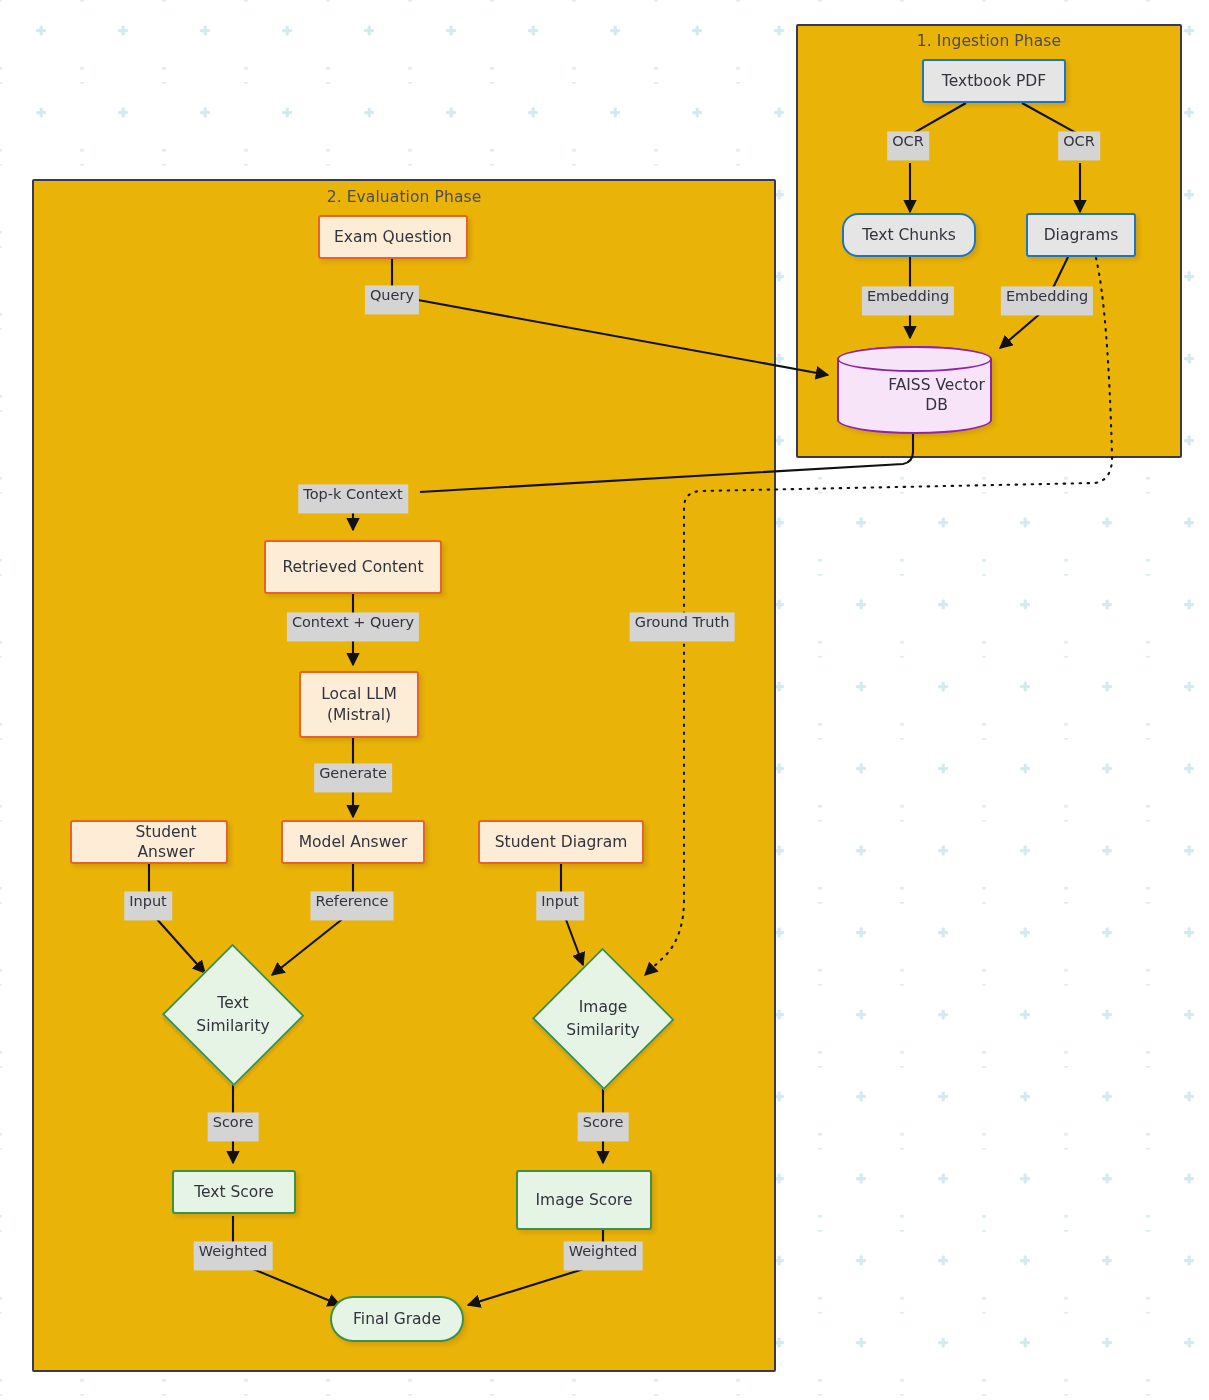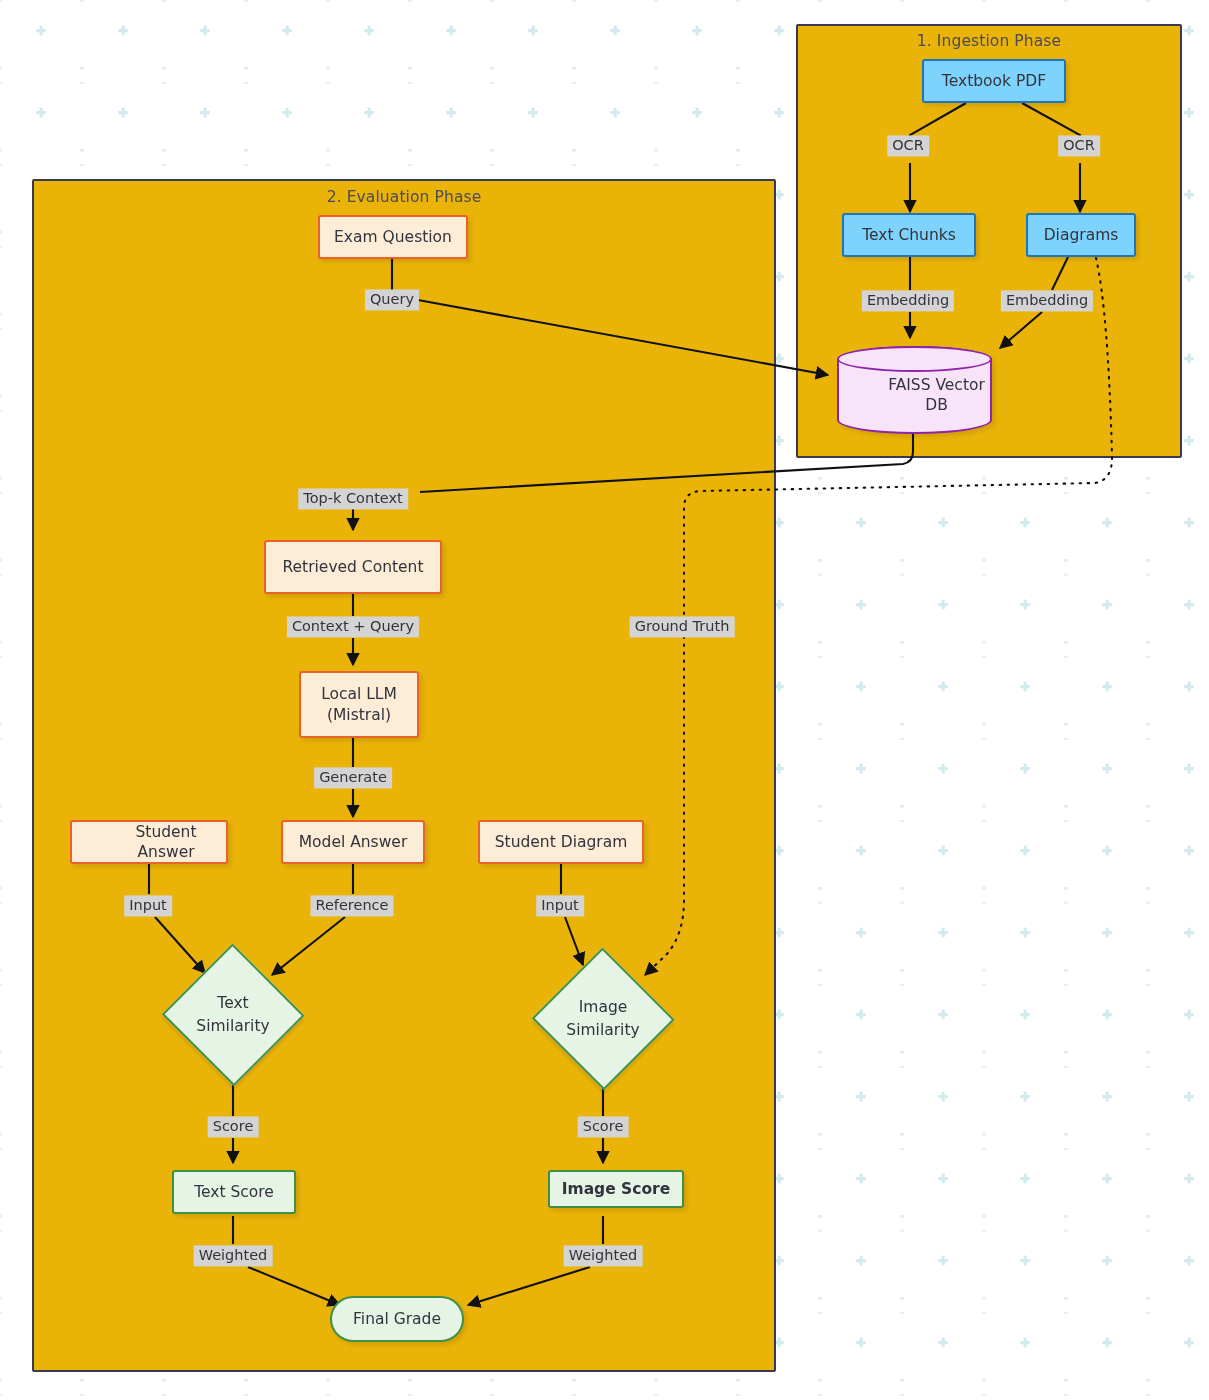--- a/index.html
+++ b/index.html
@@ -72,21 +72,21 @@
     text-align: center;
     z-index: 3;
     line-height: 1.32;
     color: #33333d;
     font-size: 15.5px;
     white-space: pre-line;
     filter: drop-shadow(3px 3px 2px rgba(0,0,0,0.10));
   }
 
   .node.blue {
-    background: #7dd3fc;
+    background: #e5e5e5;
     border: 2px solid #1d75bd;
     border-radius: 3px;
   }
   .node.orange {
     background: #fdecd6;
     border: 2px solid #e8622a;
     border-radius: 3px;
   }
   .node.green-rect {
     background: #e6f4e6;
@@ -147,21 +147,21 @@
     z-index: 2;
     line-height: 1.5;
   }
 
   
   .edge-label {
     position: absolute;
     background: #d4d4d4;
     color: #33333d;
     font-size: 14.5px;
-    padding: 1px 5px 2px 5px;
+    padding: 1px 5px 10px 5px;
     white-space: nowrap;
     z-index: 4;
     transform: translate(-50%, -50%);
     line-height: 1.25;
   }
 </style>
 </head>
 <body>
 
 <svg id="bg-pattern" width="1209" height="1400" viewBox="0 0 1209 1400" xmlns="http://www.w3.org/2000/svg">
@@ -248,21 +248,21 @@
 
       <path d="M 1096 258 Q 1108 310 1112 455 Q 1113 480 1095 483 L 700 491 Q 684 492 684 508
                L 684 900 Q 684 935 666 955 L 645 975" stroke-dasharray="1.5 6.5" stroke-linecap="round" marker-end="url(#arrow)"></path>
     </g>
   </svg>
 
   <div class="node blue" style="left:922px; top:59px; width:144px; height:44px;">
     <span>Textbook PDF</span>
   </div>
 
-  <div class="node blue" style="left:842px; top:213px; width:134px; height:44px;">
+  <div class="node blue" style="left:842px; top:213px; width:134px; height:44px;border-radius:16px;">
     <span>Text Chunks</span>
   </div>
 
   <div class="node blue" style="left:1026px; top:213px; width:110px; height:44px;">
     <span>Diagrams</span>
   </div>
 
   <div class="node cylinder" style="left:837px; top:346px; width:155px; height:88px;">
     <div class="cyl-top"></div>
     <span class="cyl-label">FAISS Vector DB</span>
@@ -302,21 +302,21 @@
   <div class="node diamond" style="left:531px; top:948px; width:144px; height:142px;">
     <div class="diamond-shape"></div>
     <span class="diamond-label">Image
 Similarity</span>
   </div>
 
   <div class="node green-rect" style="left:172px; top:1170px; width:124px; height:44px;">
     <span>Text Score</span>
   </div>
 
-  <div class="node green-rect" style="left:548px; top:1170px; width:136px; height:38px;font-weight:bold;">
+  <div class="node green-rect" style="left:516px; top:1170px; width:136px; height:60px;">
     <span>Image Score</span>
   </div>
 
   <div class="node stadium" style="left:330px; top:1296px; width:134px; height:46px;">
     <span>Final Grade</span>
   </div>
 
   <div class="edge-label" style="left:908px; top:146px;"><span>OCR</span></div>
 
   <div class="edge-label" style="left:1079px; top:146px;"><span>OCR</span></div>

